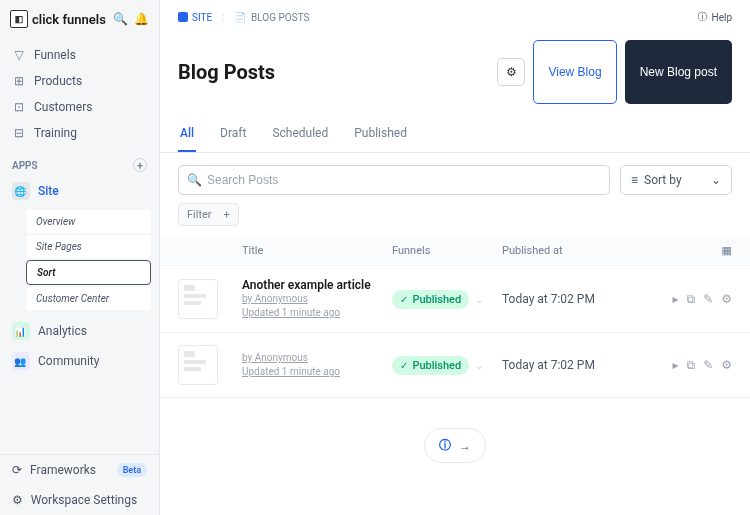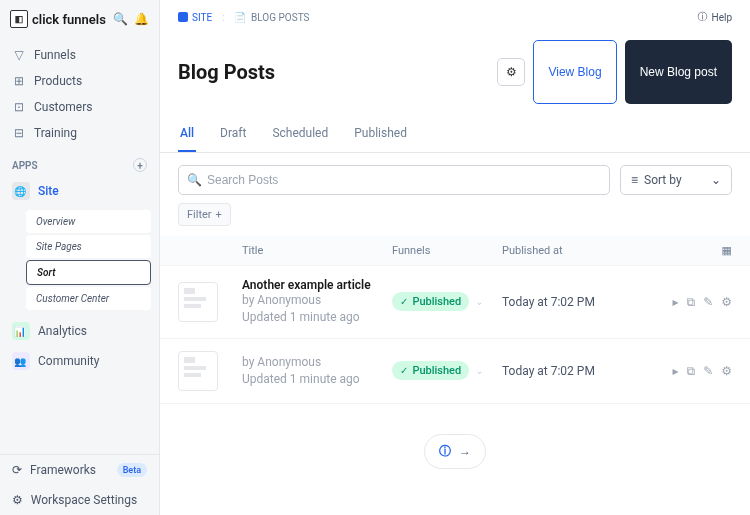--- a/index.html
+++ b/index.html
@@ -59,37 +59,37 @@
 .tab.active { color:#2563eb; border-bottom-color:#2563eb; font-weight:500; }
 
 .tools-row { display:flex; gap:10px; padding:12px 18px 8px; align-items:center; }
 .search-wrap { flex:1; position:relative; }
 .search-input { width:100%; padding:7px 10px 7px 28px; border:1px solid #d1d5db; border-radius:5px; font-size:12px; color:#333; }
 .search-input::placeholder { color:#9ca3af; }
 .search-icon { position:absolute; left:9px; top:50%; transform:translateY(-50%); color:#9ca3af; font-size:12px; }
 .sort-btn { width:112px; padding:7px 10px; border:1px solid #d1d5db; border-radius:5px; background:#fff; display:flex; align-items:center; gap:6px; font-size:12px; color:#4a5568; cursor:pointer; justify-content:space-between; }
 
 .filter-row { padding:0 18px 10px; }
-.filter-chip { display:inline-flex; align-items:center; gap:4px; padding:4px 8px; border:1px solid #e5e7eb; border-radius:4px; font-size:11px; color:#718096; background:#f9fafb; cursor:pointer; }
+.filter-chip { display:inline-flex; align-items:center; gap:12px; padding:4px 8px; border:1px solid #e5e7eb; border-radius:4px; font-size:11px; color:#718096; background:#f9fafb; cursor:pointer; }
 
 .table-header { display:flex; padding:8px 18px; font-size:11px; color:#718096; border-bottom:1px solid #f1f3f5; background:#fafbfc; }
 .col-thumb { width:64px; }
 .col-title { flex:1.4; }
 .col-status { width:110px; }
 .col-pub { width:150px; }
 .col-actions { width:80px; text-align:right; }
 
 .row { display:flex; padding:12px 18px; align-items:center; border-bottom:1px solid #f1f3f5; }
 .thumb { width:40px; height:40px; border:1px solid #e5e7eb; border-radius:4px; display:flex; flex-direction:column; padding:5px; gap:3px; }
 .thumb-line { background:#e5e7eb; }
 .thumb .tl1 { height:6px; width:40%; }
 .thumb .tl2 { height:4px; width:80%; }
 .thumb .tl3 { height:4px; width:60%; }
 .row-title { font-size:12px; font-weight:600; color:#1a1a1a; }
-.row-meta { font-size:12px; color:#9ca3af; line-height:1.4; }
+.row-meta { font-size:10px; color:#9ca3af; line-height:1.4;text-decoration:underline; }
 .status-pill { display:inline-flex; align-items:center; gap:4px; background:#d1fae5; color:#059669; font-size:11px; padding:3px 8px; border-radius:10px; font-weight:500; }
 .status-pill .check { font-size:10px; }
 .status-wrap { display:flex; align-items:center; gap:6px; }
 .chev { color:#cbd5e0; font-size:10px; }
 .pub-text { font-size:12px; color:#4a5568; }
 .row-actions { display:flex; gap:8px; justify-content:flex-end; color:#9ca3af; }
 .row-actions span { cursor:pointer; font-size:12px; }
 
 .learn-more-wrap { display:flex; justify-content:center; padding:30px 0; }
 .learn-more { display:inline-flex; align-items:center; gap:8px; padding:8px 14px; border:1px solid #e5e7eb; border-radius:18px; font-size:12px; color:#4a5568; cursor:pointer; background:#fff; }

